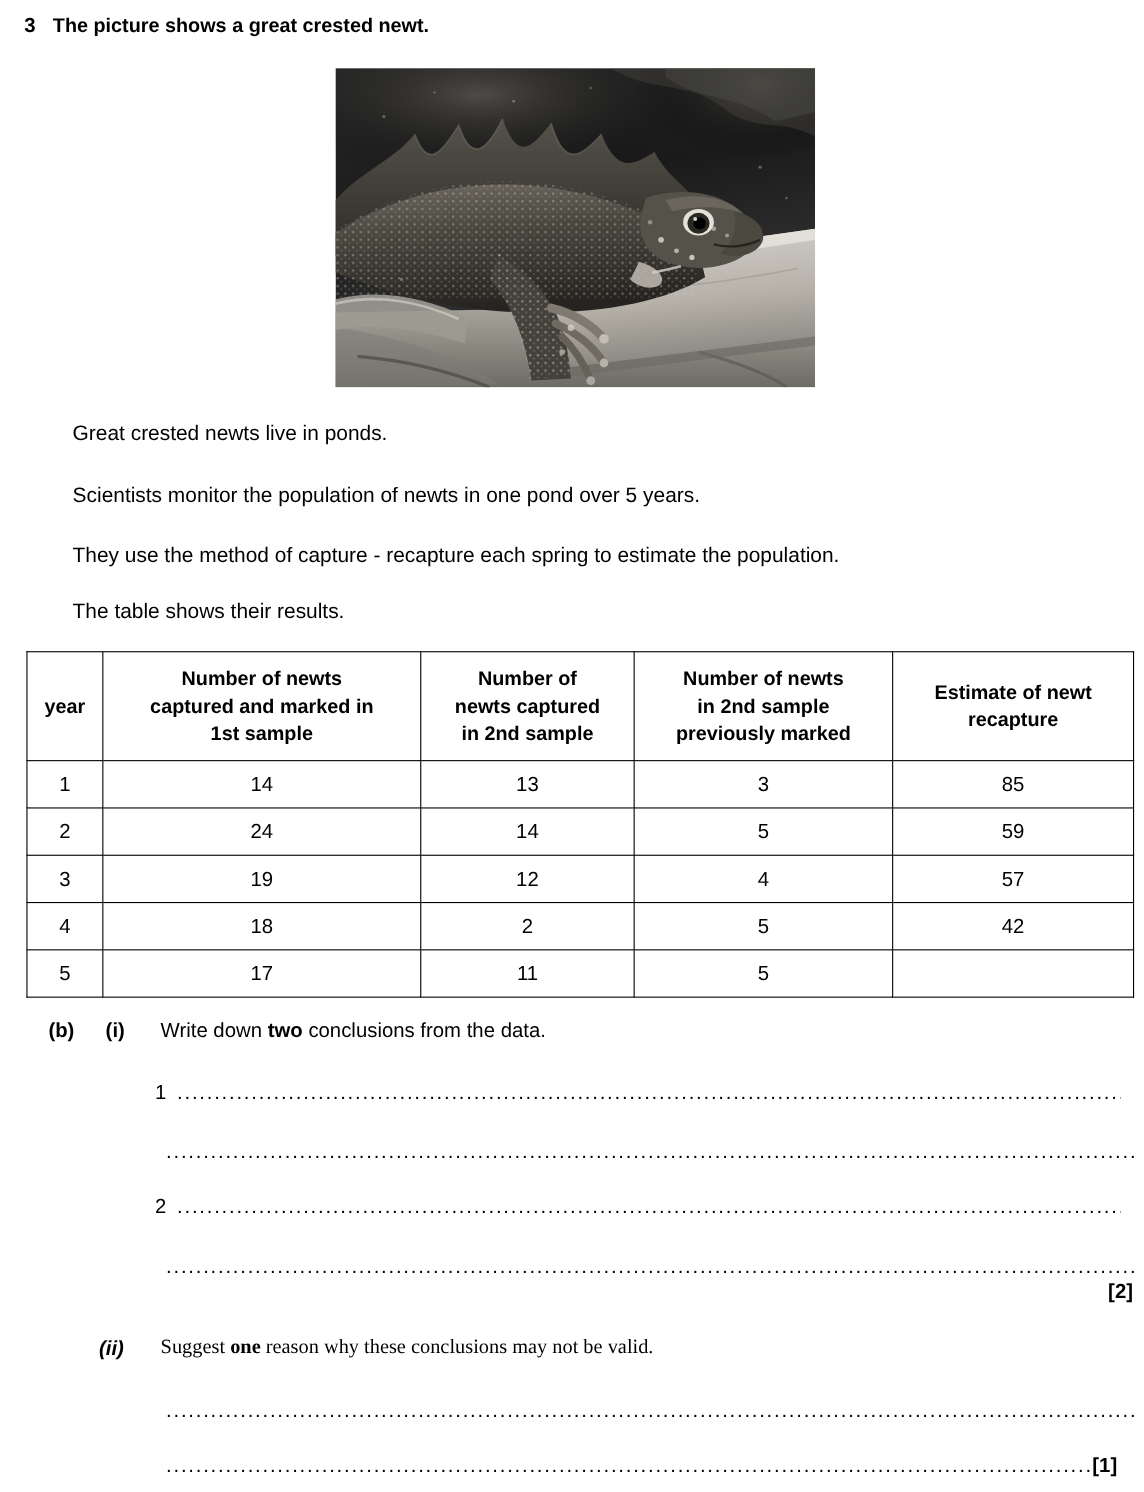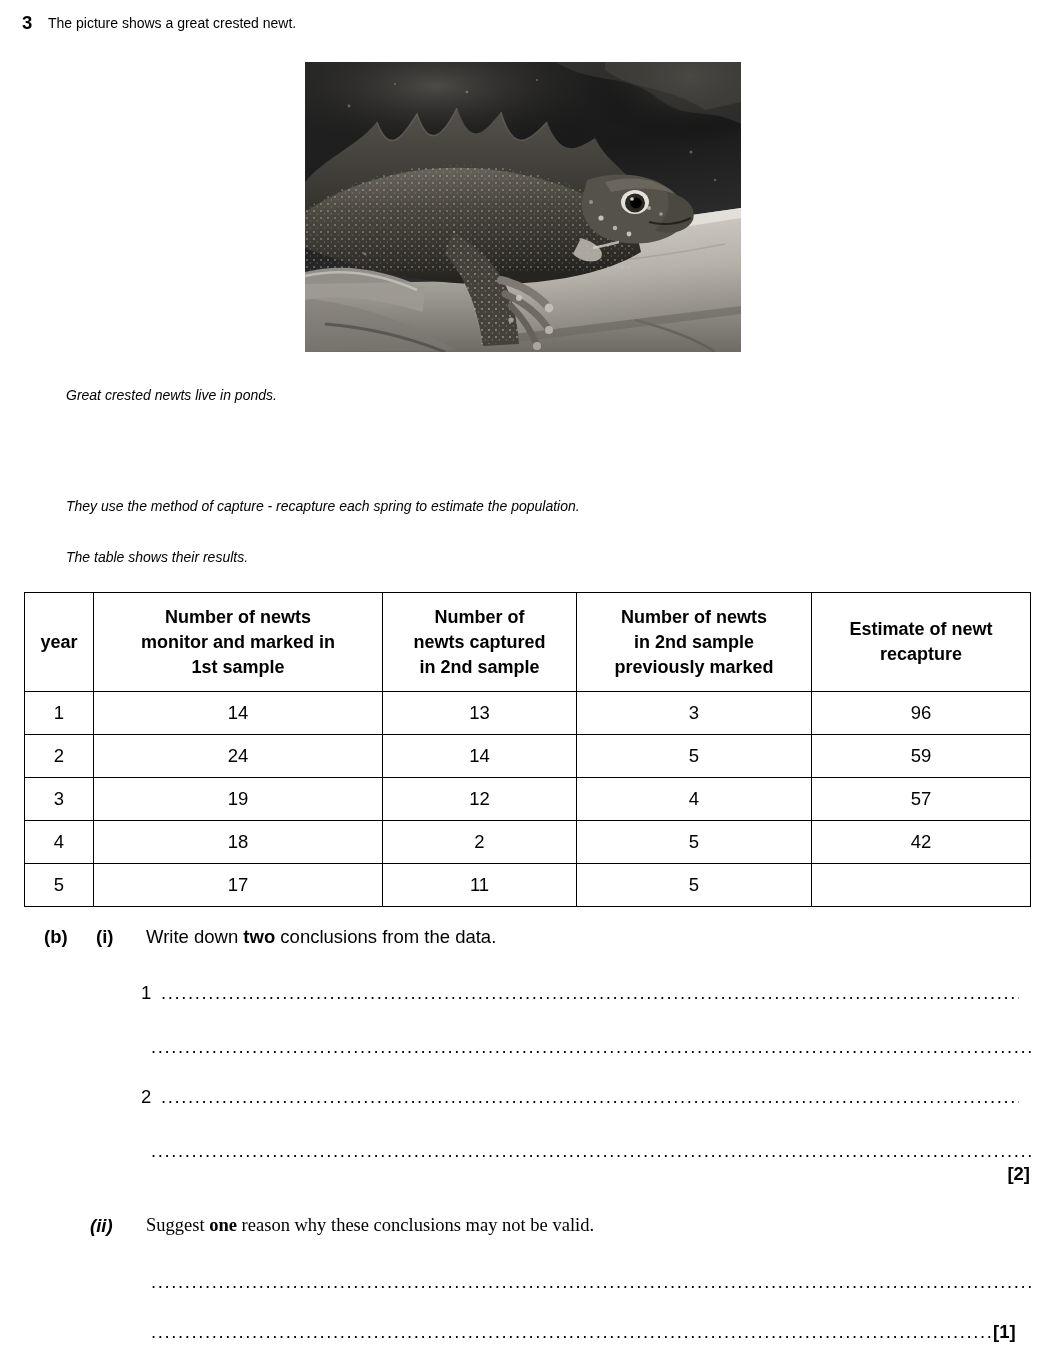--- a/index.html
+++ b/index.html
@@ -34,46 +34,46 @@
   .q-num {
     width: 48px;
     text-align: left;
     padding-left: 22px;
     box-sizing: border-box;
     font-weight: bold;
     font-size: 18.5px;
     line-height: 26px;
   }
   .q-stem {
-    font-size: 14px;
+    font-size: 18px;
     line-height: 26px;
+    font-weight: bold;
   }
 
   
   .photo-wrap {
     position: absolute;
     left: 305px;
     top: 62px;
     width: 436px;
     height: 290px;
   }
   .photo {
     width: 100%;
     height: 100%;
     display: block;
   }
 
   
   .para {
     position: absolute;
     left: 66px;
-    font-size: 14px;
+    font-size: 19px;
     line-height: 24px;
     white-space: nowrap;
-    font-style: italic;
   }
   .p1 { top: 383px; }
   .p2 { top: 439px; }
   .p3 { top: 494px; }
   .p4 { top: 545px; }
 
   
   .results-table {
     position: absolute;
     left: 24px;
@@ -318,39 +318,40 @@
         <circle cx="162" cy="30" r="1.3" fill="#b2afa7"></circle>
         <circle cx="232" cy="18" r="1.1" fill="#9a978f"></circle>
         <circle cx="386" cy="90" r="1.5" fill="#a5a29a"></circle>
         <circle cx="410" cy="118" r="1.2" fill="#97948c"></circle>
         <circle cx="60" cy="192" r="1.4" fill="#b6b2aa"></circle>
       </g>
     </svg>
   </div>
 
   <div class="para p1">Great crested newts live in ponds.</div>
+  <div class="para p2">Scientists monitor the population of newts in one pond over 5 years.</div>
   <div class="para p4">The table shows their results.</div>
   <div class="para p3">They use the method of capture - recapture each spring to estimate the population.</div>
 
   <table class="results-table">
     <colgroup>
       <col class="col-year">
         <col class="col-c1">
         <col class="col-c2">
         <col class="col-c3">
         <col class="col-c4">
     </colgroup>
     <thead>
       <tr>
         <th>
           <span>year</span>
         </th>
         <th>
           <span>Number of newts</span><br>
-          <span>monitor and marked in</span><br>
+          <span>captured and marked in</span><br>
           <span>1st sample</span>
         </th>
         <th>
           <span>Number of</span><br>
           <span>newts captured</span><br>
           <span>in 2nd sample</span>
         </th>
         <th>
           <span>Number of newts</span><br>
           <span>in 2nd sample</span><br>
@@ -361,21 +362,21 @@
           <span>recapture</span>
         </th>
       </tr>
     </thead>
     <tbody>
       <tr>
         <td>1</td>
         <td>14</td>
         <td>13</td>
         <td>3</td>
-        <td>96</td>
+        <td>85</td>
       </tr>
       <tr>
         <td>2</td>
         <td>24</td>
         <td>14</td>
         <td>5</td>
         <td>59</td>
       </tr>
       <tr>
         <td>3</td>

